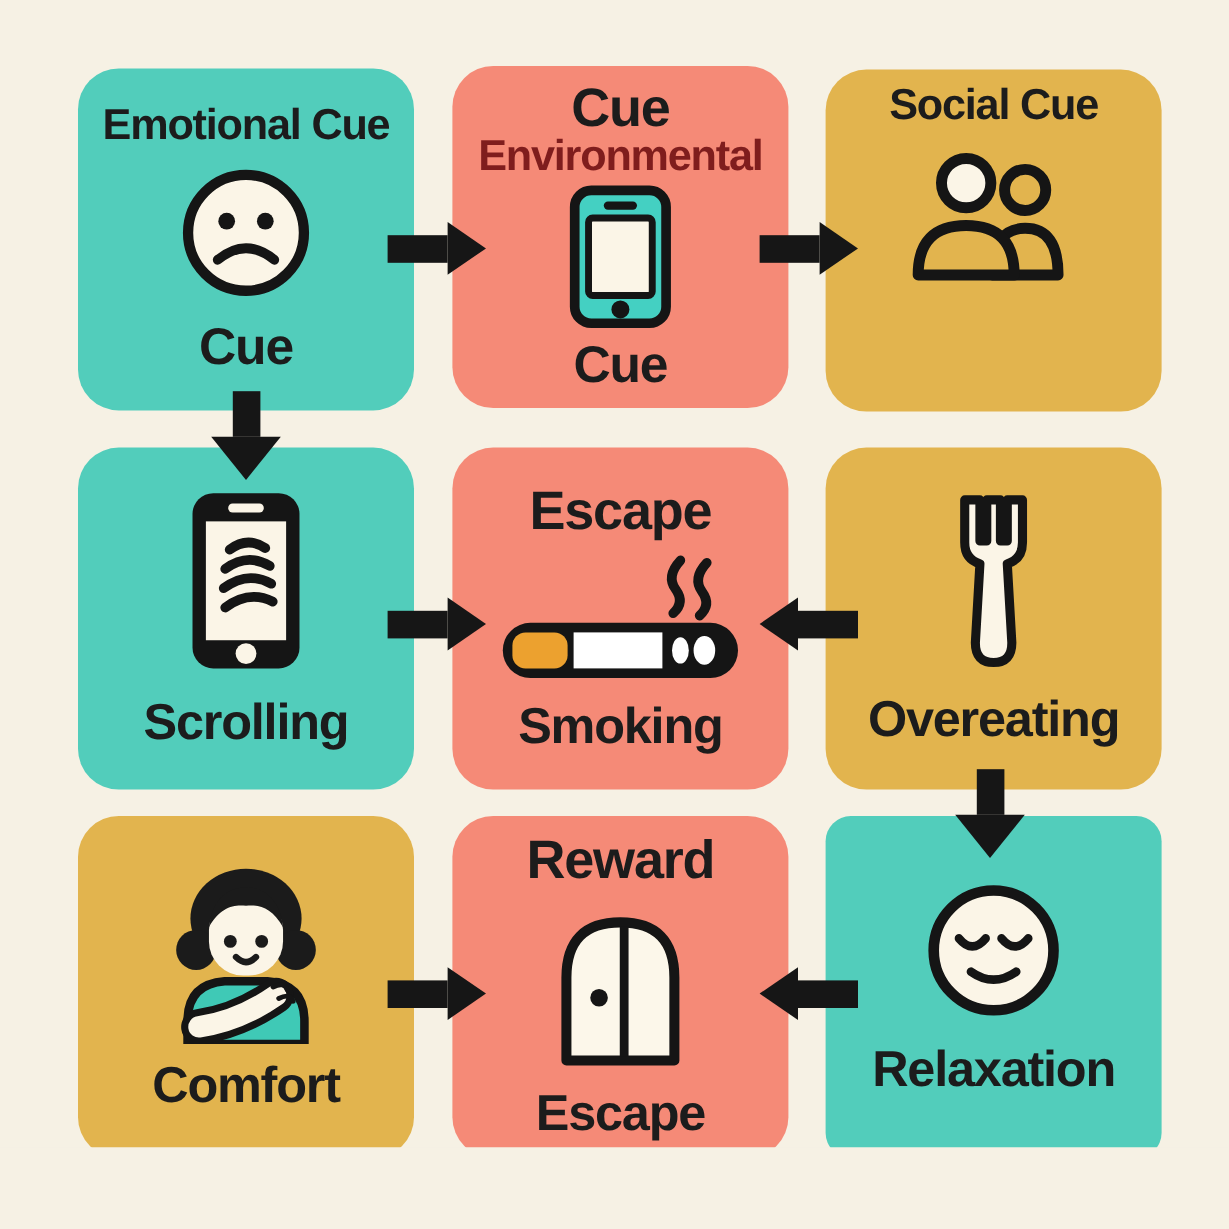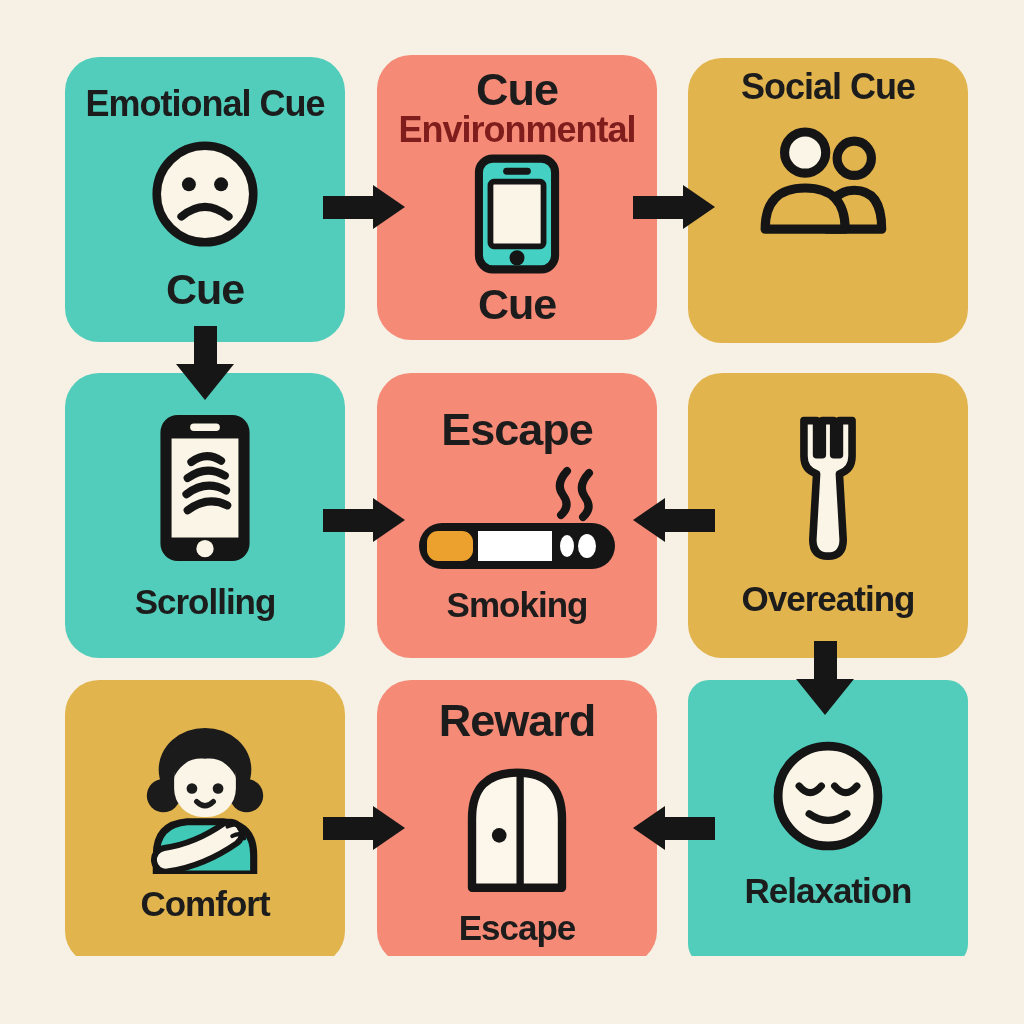--- a/index.html
+++ b/index.html
@@ -43,21 +43,21 @@
     font-size:36px;
     letter-spacing:-1px;
     color:#7f1d1d;
     text-align:left;
     line-height:1.0;
     margin-top:-8px;
     white-space:nowrap;
   }
   .card-label {
     font-weight:700;
-    font-size:35px;
+    font-size:42px;
     letter-spacing:-1px;
     color:#1c1c1c;
     text-align:center;
     white-space:nowrap;
   }
   .card-label--big { font-size:43px; }
   .card-icon { display:flex; align-items:center; justify-content:center; }
 
   
   .h-arrow {

